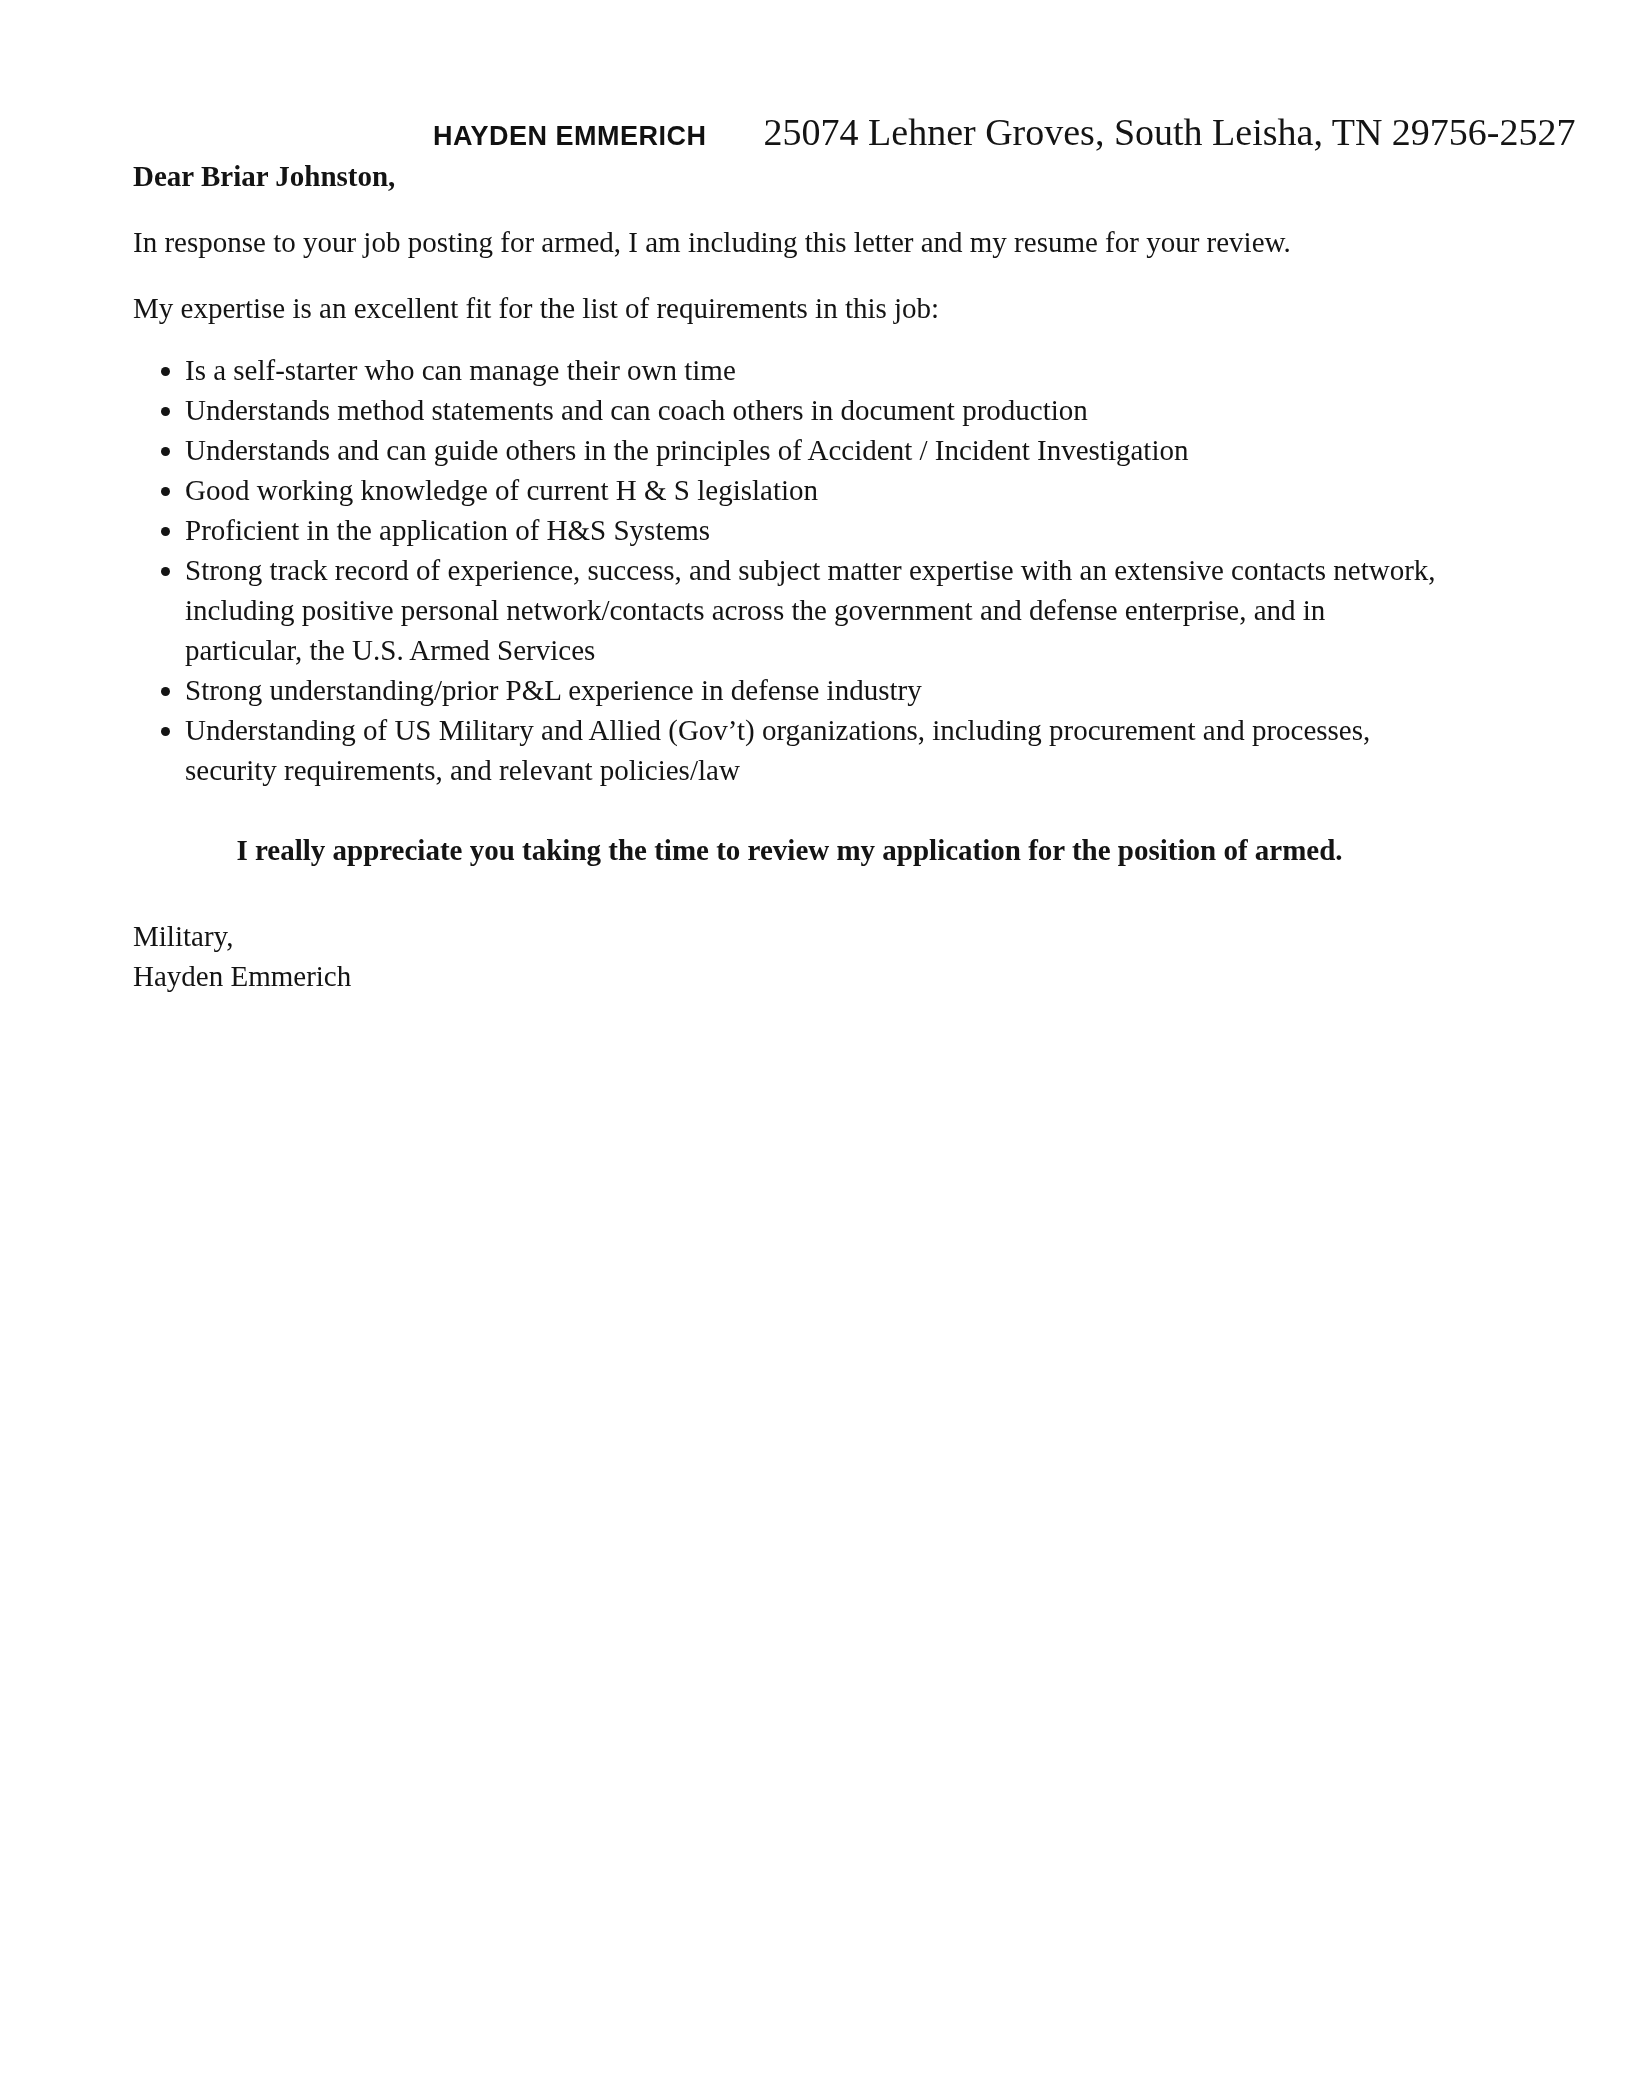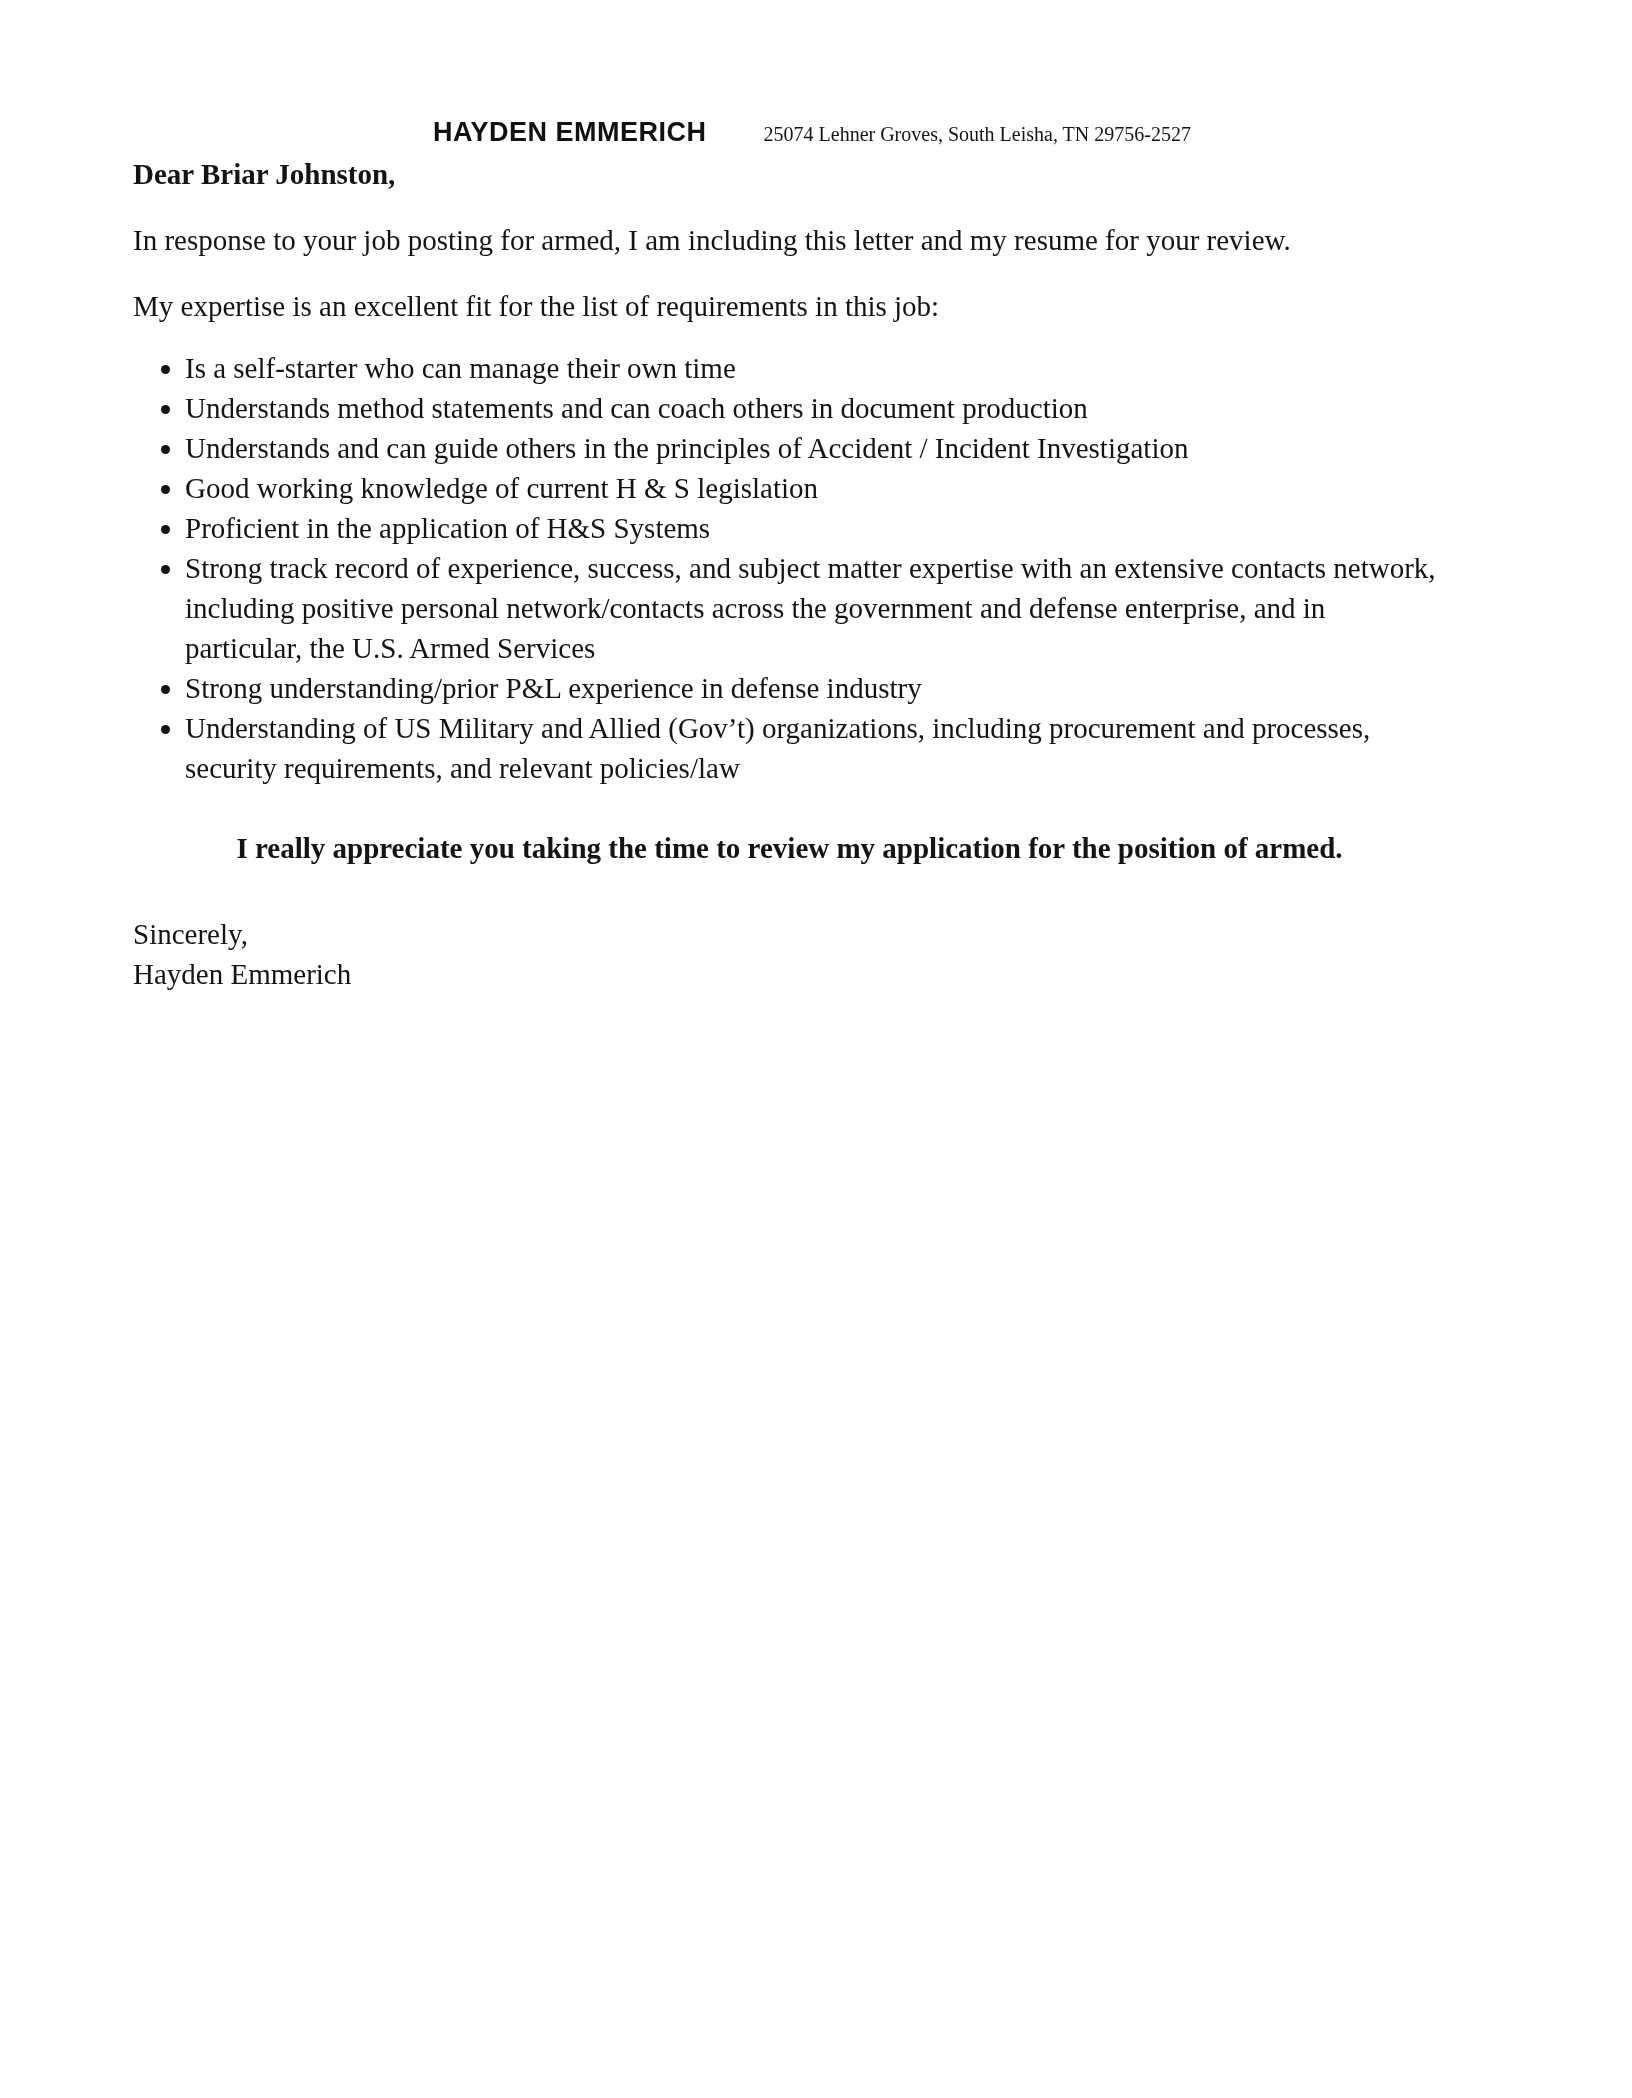--- a/index.html
+++ b/index.html
@@ -28,21 +28,21 @@
   }
   .sender-name {
     font-family: "Liberation Sans", sans-serif;
     font-weight: bold;
     font-size: 27px;
     letter-spacing: 0.5px;
     color: #111111;
   }
   .sender-address {
     font-family: "Liberation Serif", serif;
-    font-size: 20px;
+    font-size: 38px;
     margin-left: 57px;
     color: #141414;
   }
   .salutation {
     font-weight: bold;
   }
   .para {
     margin-top: 26px;
   }
   ul.requirements {
@@ -87,17 +87,17 @@
     <li>Good working knowledge of current H &amp; S legislation</li>
     <li>Proficient in the application of H&amp;S Systems</li>
     <li>Strong track record of experience, success, and subject matter expertise with an extensive contacts network, including positive personal network/contacts across the government and defense enterprise, and in particular, the U.S. Armed Services</li>
     <li>Strong understanding/prior P&amp;L experience in defense industry</li>
     <li>Understanding of US Military and Allied (Gov’t) organizations, including procurement and processes, security requirements, and relevant policies/law</li>
   </ul>
 
   <div class="closing">I really appreciate you taking the time to review my application for the position of armed.</div>
 
   <div class="signoff-block">
-    <div>Sincerely,</div>
+    <div>Military,</div>
     <div>Hayden Emmerich</div>
   </div>
 
 </div>
 
 </body></html>

